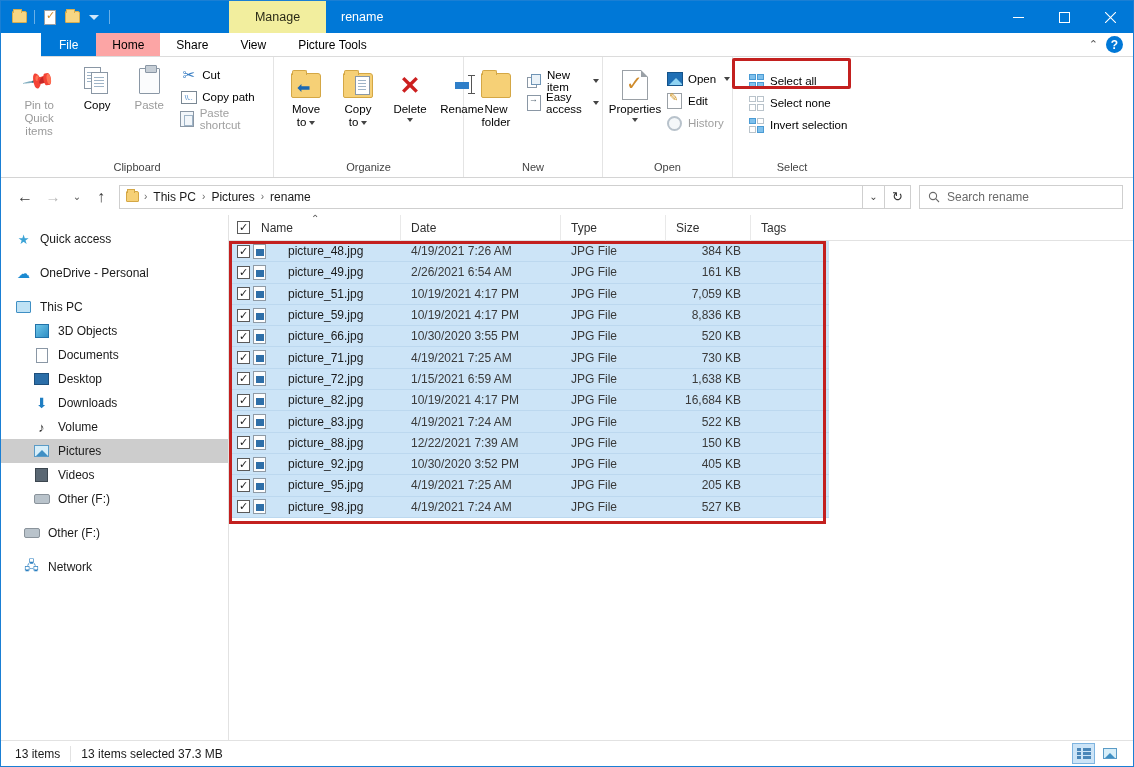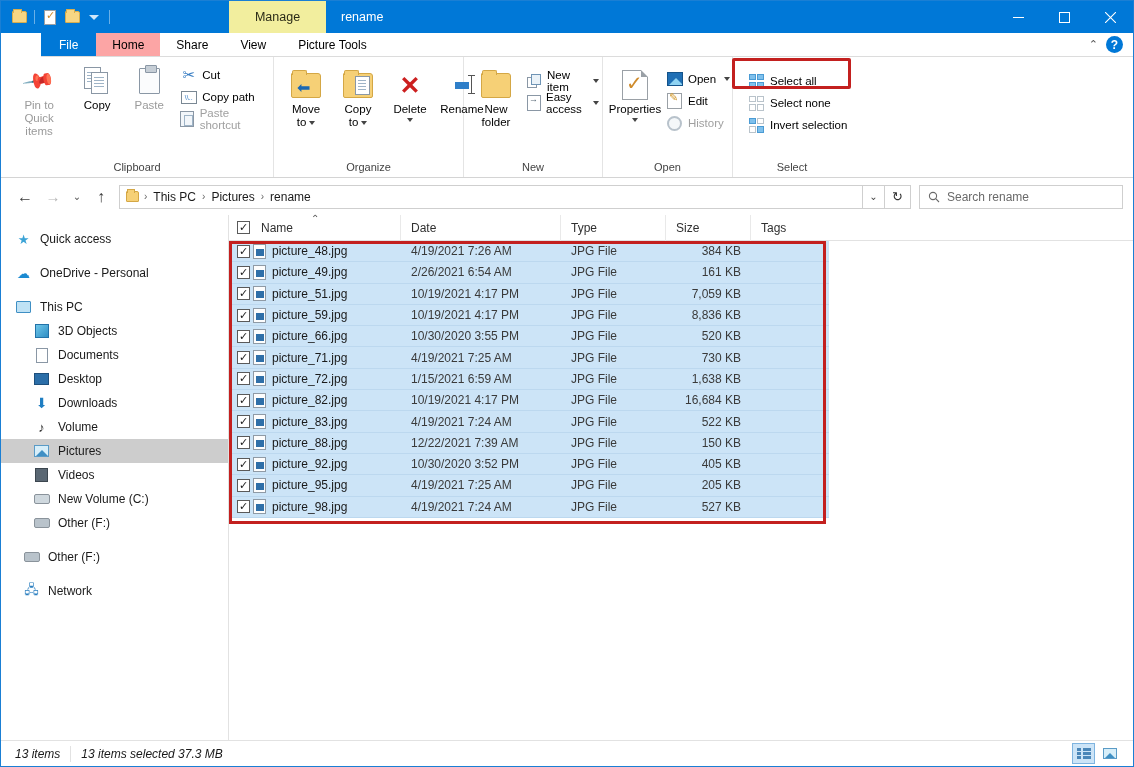--- a/index.html
+++ b/index.html
@@ -169,31 +169,31 @@
 
   .chk { width:13px; height:13px; border:1px solid #5a5a5a; background:#fff; display:flex;
          align-items:center; justify-content:center; font-size:11px; color:#1a1a1a; line-height:1; }
 
   .listarea { position:relative; flex:1; }
   .rows { position:absolute; left:0; top:0; width:600px; }
   .row { height:21.3px; display:flex; align-items:center; background:#cce4f7; font-size:12px; color:#1a1a1a;
          border-bottom:1px solid #bcd8ef; }
   .row .c { display:flex; align-items:center; height:100%; }
   .row .c.chkc { width:22px; padding-left:8px; }
-  .row .c.name { width:150px; gap:6px; padding-left:2px; }
+  .row .c.name { width:150px; gap:22px; padding-left:2px; }
   .row .c.date { width:160px; padding-left:10px; color:#3a3a3a; }
   .row .c.type { width:105px; padding-left:10px; color:#3a3a3a; }
   .row .c.size { width:85px; padding-right:10px; justify-content:flex-end; color:#3a3a3a; }
   .jpg-ico { width:13px; height:15px; background:#fdfdfd; border:1px solid #8f9aa5; position:relative; }
   .jpg-ico:after { content:""; position:absolute; left:1.5px; top:4px; width:8px; height:7px; background:#2f6fa8; }
   .listbox { position:absolute; left:0; top:0; width:597px; border:3px solid #c3201f; }
 
   
   .status { height:26px; border-top:1px solid #e2e2e2; display:flex; align-items:center;
-            font-size:12px; color:#1a1a1a; flex:0 0 26px; background:#fff;font-style:italic; }
+            font-size:12px; color:#1a1a1a; flex:0 0 26px; background:#fff; }
   .st-seg { padding:0 10px; border-right:1px solid #e2e2e2; height:16px; display:flex; align-items:center; }
   .st-seg.first { padding-left:14px; }
   .st-spacer { flex:1; }
   .viewbtns { display:flex; gap:3px; padding-right:12px; }
   .vbtn { width:23px; height:21px; display:flex; align-items:center; justify-content:center; }
   .vbtn.active { background:#cce4f7; border:1px solid #7eb4e0; }
   .det-ico { width:14px;height:11px;display:grid;grid-template-columns:4px 1fr;gap:1px 2px;
              grid-template-rows:repeat(3,1fr); }
   .det-ico i { background:#4a86b8; display:block; }
   .tile-ico { width:14px;height:11px;background:#d7eef9;border:1px solid #5a9bc6;position:relative;overflow:hidden; }
@@ -592,26 +592,20 @@
         <span>Pictures</span>
       </div>
       <div class="navitem indent">
         <span class="nico">
             <span class="ic-vid"></span>
           </span>
         <span>Videos</span>
       </div>
       <div class="navitem indent">
         <span class="nico">
-            <span class="ic-drive sys"></span>
-          </span>
-        <span>New Volume (C:)</span>
-      </div>
-      <div class="navitem indent">
-        <span class="nico">
             <span class="ic-drive"></span>
           </span>
         <span>Other (F:)</span>
       </div>
       <div class="navgap"></div>
       <div class="navitem indent2">
         <span class="nico">
             <span class="ic-drive"></span>
           </span>
         <span>Other (F:)</span>

